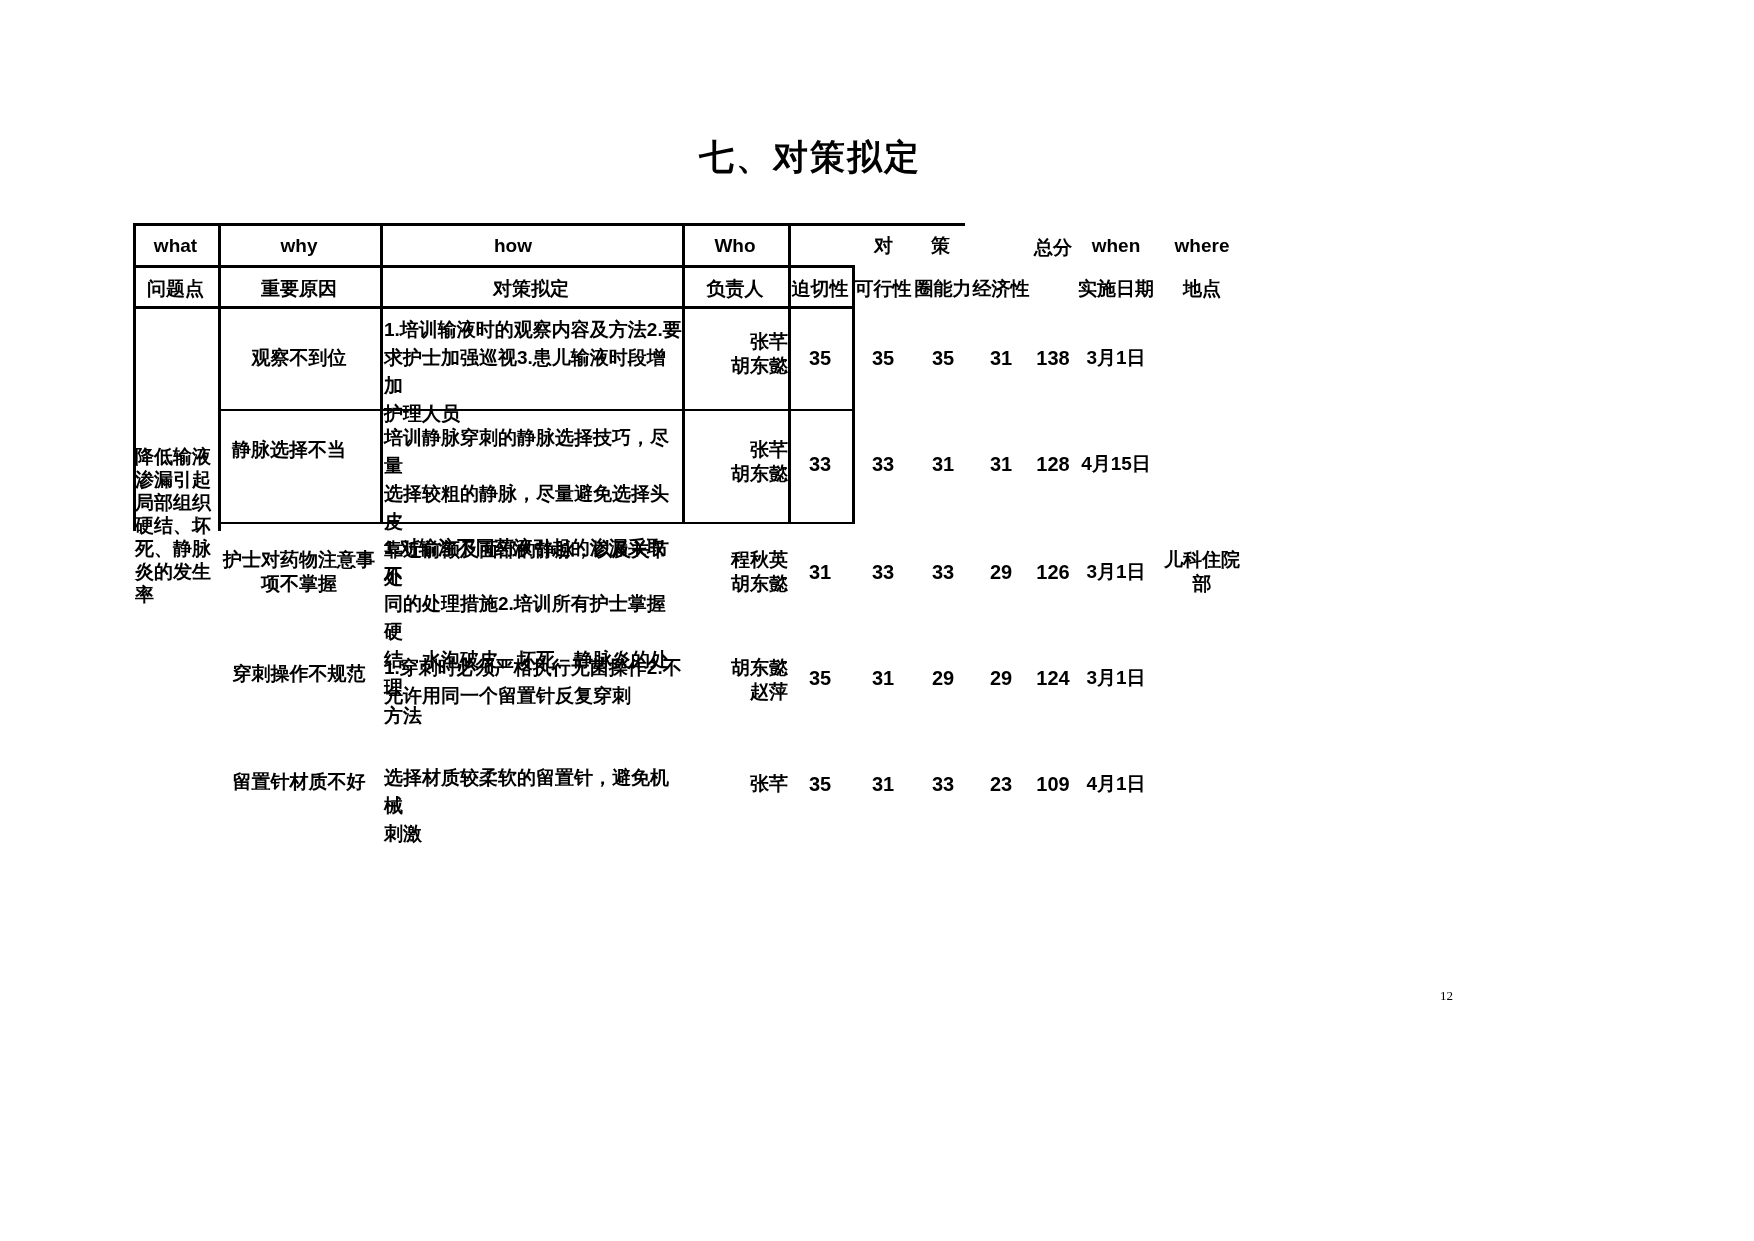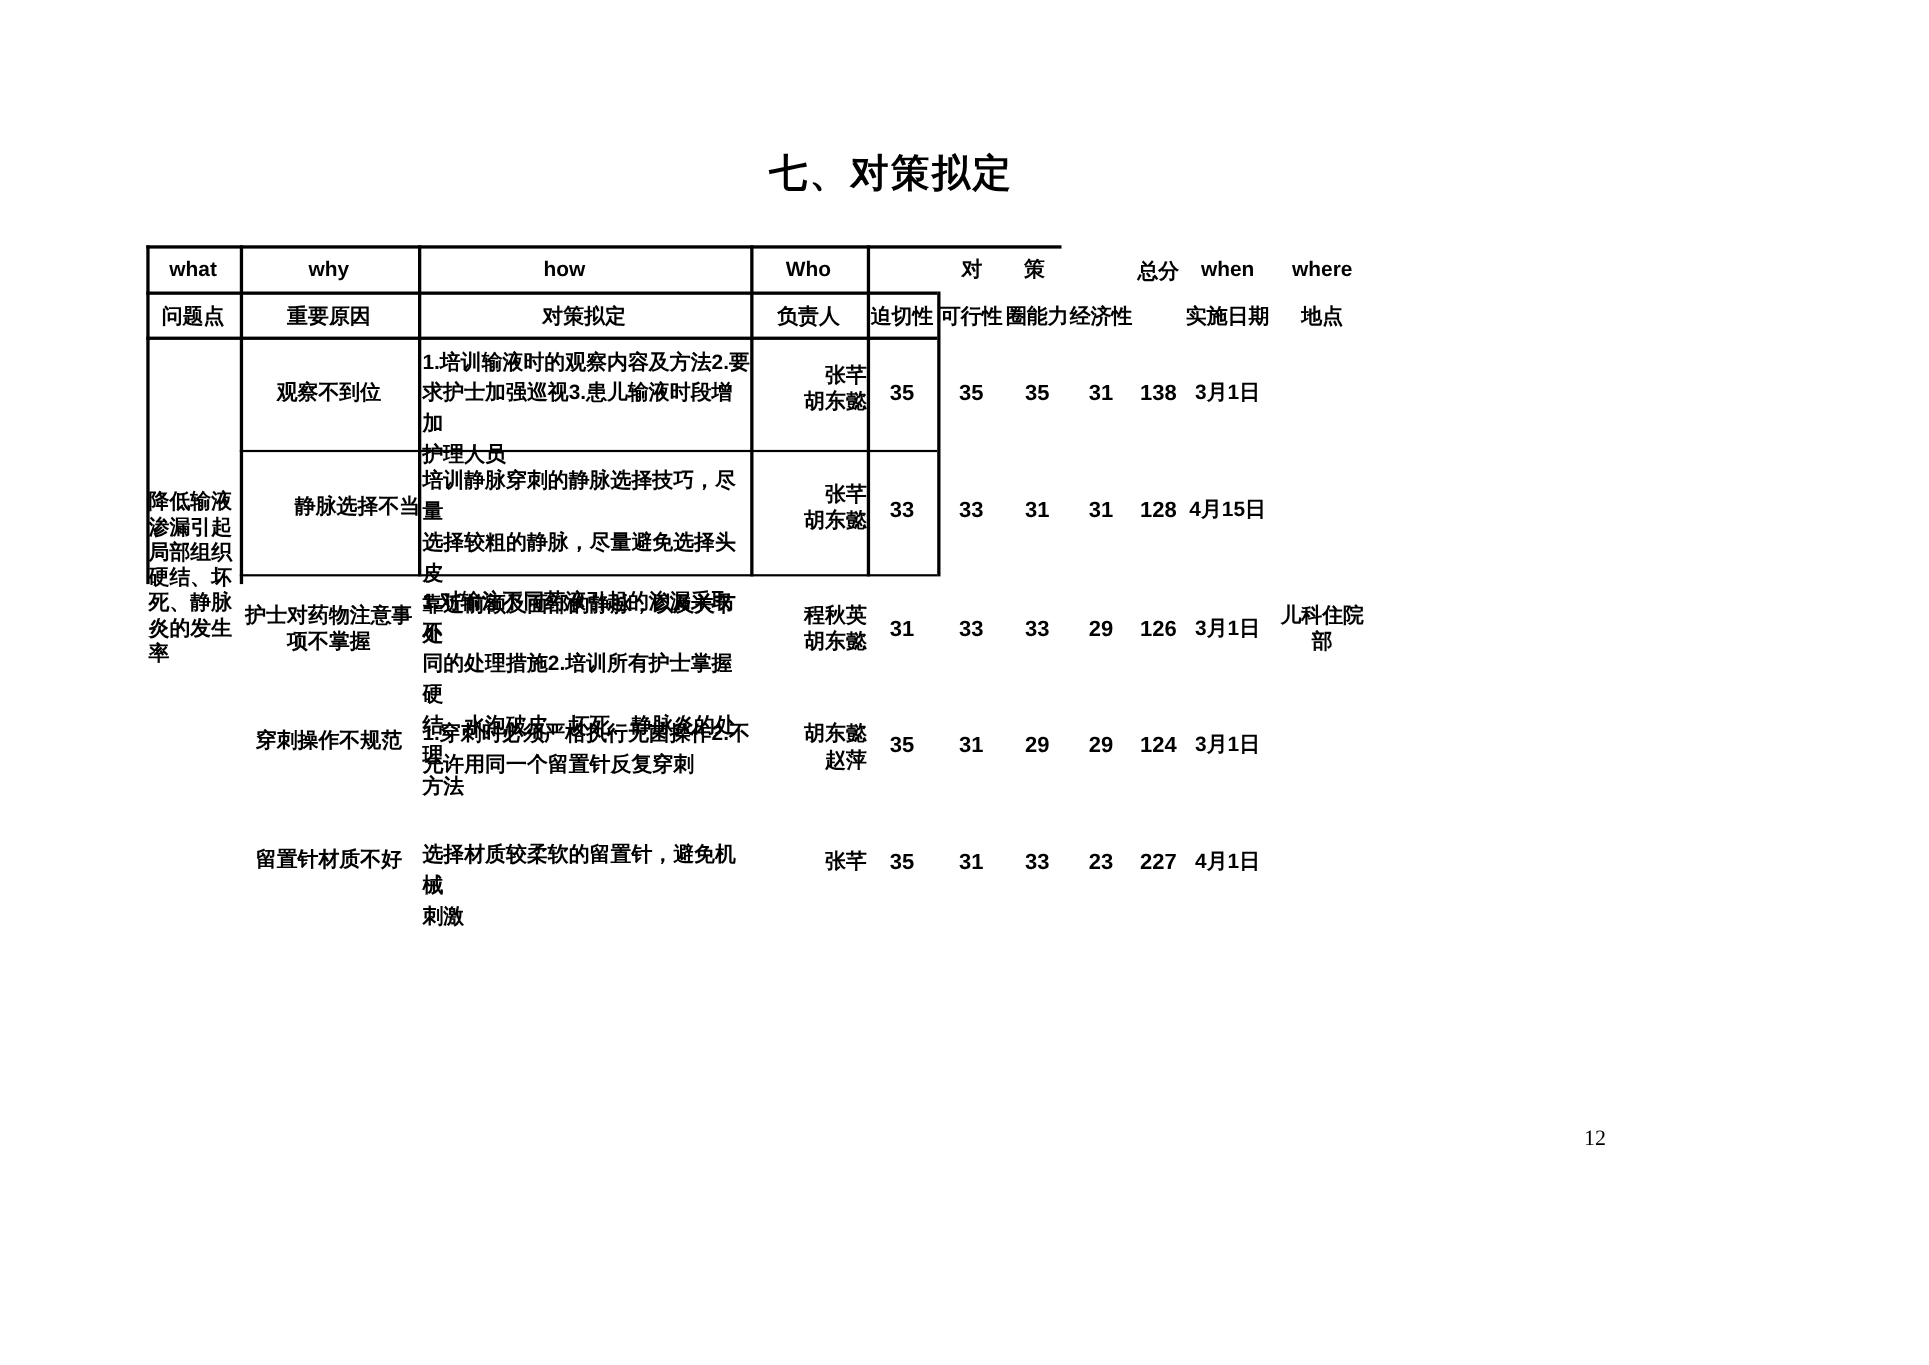--- a/index.html
+++ b/index.html
@@ -14,22 +14,22 @@
   .cell {
     position:absolute; font-weight:bold; font-size:19px; line-height:24px; color:#000;
   }
   .ctr { text-align:center; }
   .how { white-space:pre-line; line-height:28px; }
   .who { white-space:pre-line; text-align:right; }
   .num { font-size:20px; text-align:center; }
   .wrap { word-break:break-all; line-break:anywhere; }
   .bh, .bv { position:absolute; background:#000; }
   .pagenum {
-    position:absolute; left:1440px; top:1024px; width:48px;
-    font-family:"Liberation Serif", serif; font-size:20px;
+    position:absolute; left:1440px; top:988px; width:48px;
+    font-family:"Liberation Serif", serif; font-size:13px;
   }
 </style>
 </head>
 <body>
 
 <div class="page">
 
   <div class="title">七、对策拟定</div>
 
   <div class="bh" style="left:133px; top:223px; width:832px; height:3px;"></div>
@@ -72,21 +72,21 @@
 护理人员</div>
   <div class="cell who" style="left:682px; top:330px; width:106px;">张芊
 胡东懿</div>
   <div class="cell num" style="left:788px; top:346px; width:64px;">35</div>
   <div class="cell num" style="left:852px; top:346px; width:62px;">35</div>
   <div class="cell num" style="left:914px; top:346px; width:58px;">35</div>
   <div class="cell num" style="left:972px; top:346px; width:58px;">31</div>
   <div class="cell num" style="left:1030px; top:346px; width:46px;">138</div>
   <div class="cell ctr" style="left:1076px; top:346px; width:80px;">3月1日</div>
 
-  <div class="cell ctr" style="left:218px; top:449px; width:142px;padding-left:36px;">静脉选择不当</div>
+  <div class="cell ctr" style="left:218px; top:438px; width:142px;">静脉选择不当</div>
   <div class="cell how" style="left:384px; top:424px; width:300px;">培训静脉穿刺的静脉选择技巧，尽量
 选择较粗的静脉，尽量避免选择头皮
 靠近前额及面部的静脉，以及关节处</div>
   <div class="cell who" style="left:682px; top:438px; width:106px;">张芊
 胡东懿</div>
   <div class="cell num" style="left:788px; top:452px; width:64px;">33</div>
   <div class="cell num" style="left:852px; top:452px; width:62px;">33</div>
   <div class="cell num" style="left:914px; top:452px; width:58px;">31</div>
   <div class="cell num" style="left:972px; top:452px; width:58px;">31</div>
   <div class="cell num" style="left:1030px; top:452px; width:46px;">128</div>
@@ -120,18 +120,18 @@
   <div class="cell ctr" style="left:1076px; top:666px; width:80px;">3月1日</div>
 
   <div class="cell ctr" style="left:218px; top:770px; width:162px;">留置针材质不好</div>
   <div class="cell how" style="left:384px; top:764px; width:300px;">选择材质较柔软的留置针，避免机械
 刺激</div>
   <div class="cell who" style="left:682px; top:772px; width:106px;">张芊</div>
   <div class="cell num" style="left:788px; top:772px; width:64px;">35</div>
   <div class="cell num" style="left:852px; top:772px; width:62px;">31</div>
   <div class="cell num" style="left:914px; top:772px; width:58px;">33</div>
   <div class="cell num" style="left:972px; top:772px; width:58px;">23</div>
-  <div class="cell num" style="left:1030px; top:772px; width:46px;">227</div>
+  <div class="cell num" style="left:1030px; top:772px; width:46px;">109</div>
   <div class="cell ctr" style="left:1076px; top:772px; width:80px;">4月1日</div>
 
   <div class="pagenum">12</div>
 
 </div>
 
 </body></html>

